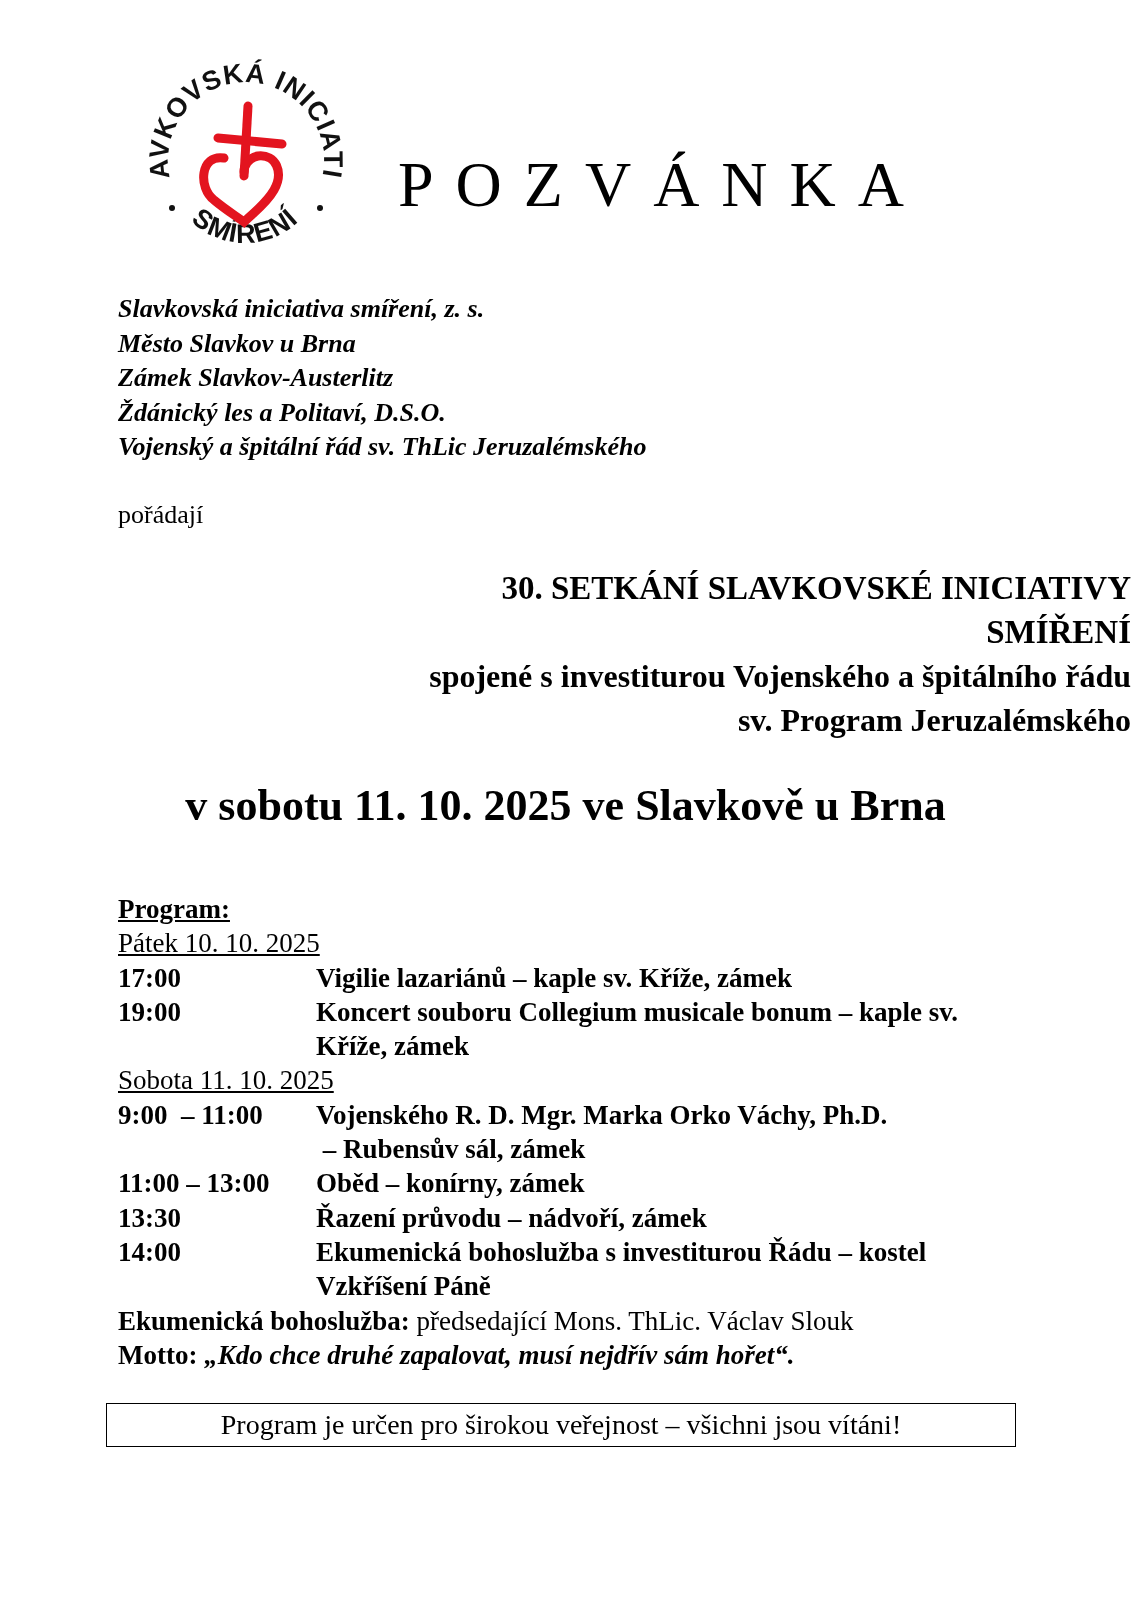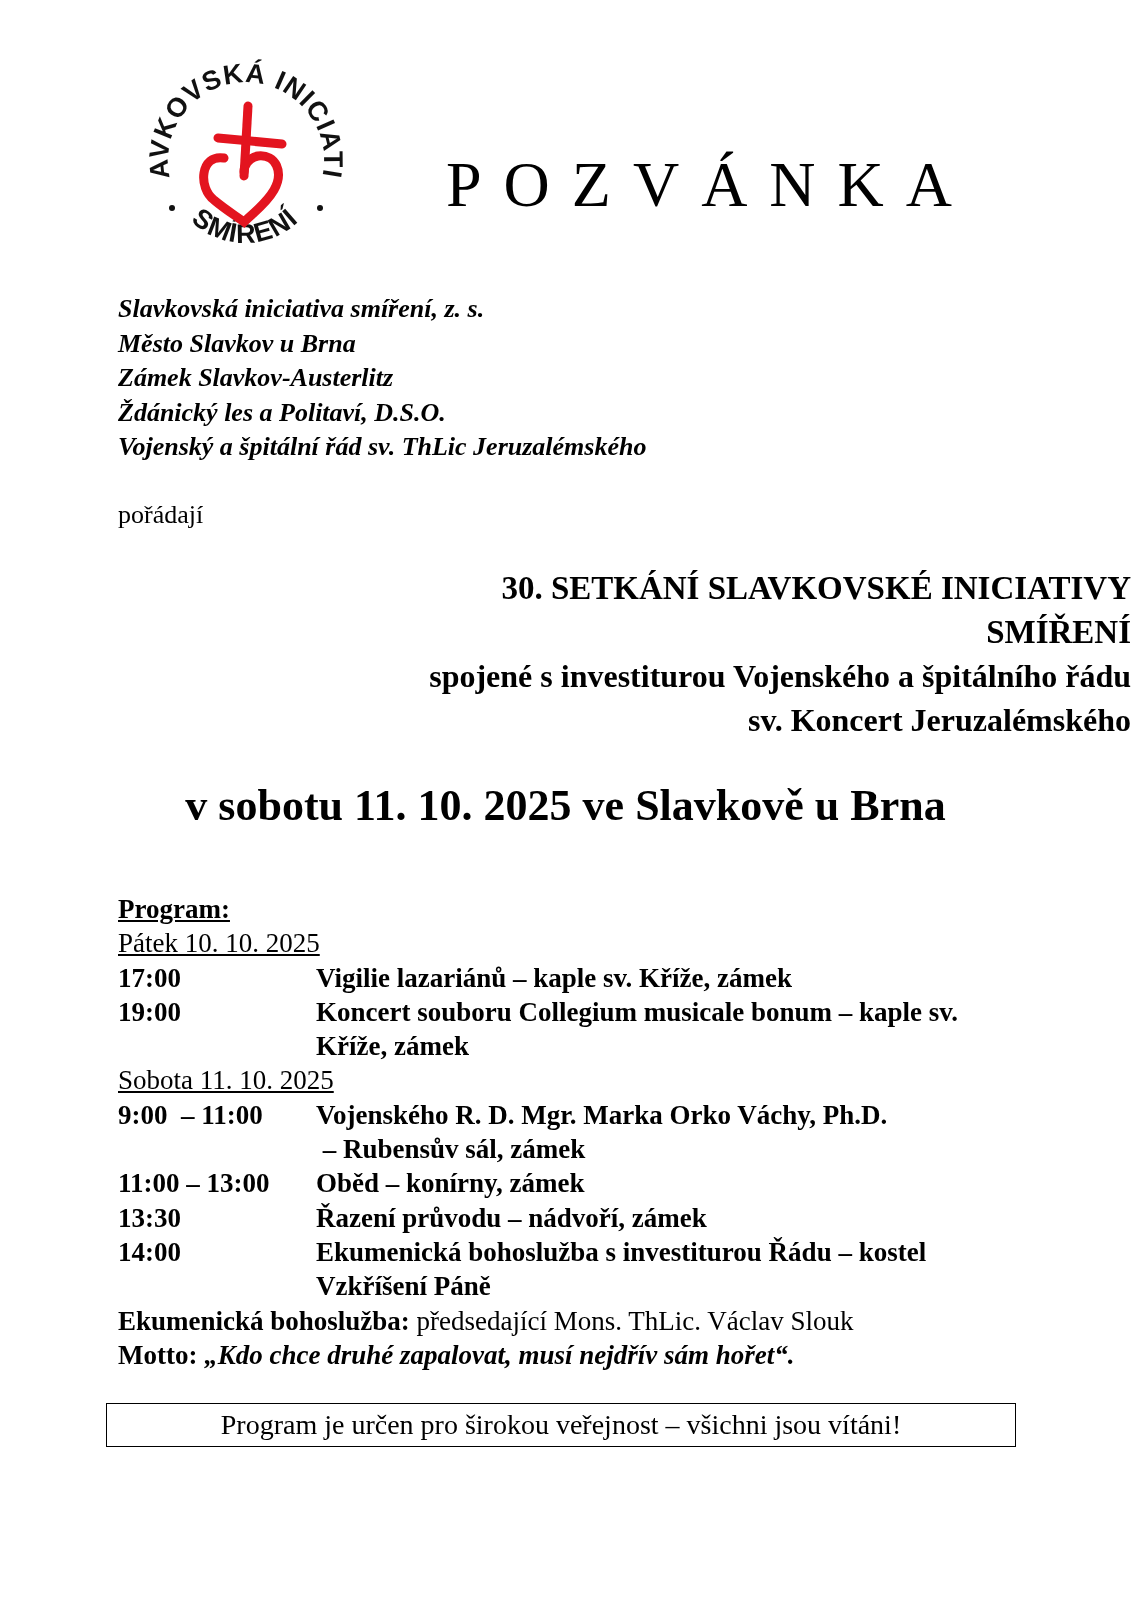--- a/index.html
+++ b/index.html
@@ -1,19 +1,19 @@
 <!DOCTYPE html>
 <html><head>
 <meta charset="utf-8">
 <style>
   html, body { margin: 0; padding: 0; background: #ffffff; }
   body { width: 1131px; height: 1600px; position: relative; overflow: hidden;
          font-family: "Liberation Serif", "DejaVu Serif", serif; color: #000; }
   .logo { position: absolute; left: 140px; top: 58px; width: 210px; height: 210px; }
-  .title { position: absolute; left: 398px; top: 148px; font-size: 64px; letter-spacing: 22px; font-weight: normal; margin-left: 48px; }
+  .title { position: absolute; left: 398px; top: 148px; font-size: 64px; letter-spacing: 22px; font-weight: normal; }
   .orgs { position: absolute; left: 118px; top: 292px; font-style: italic; font-weight: bold; font-size: 26px; line-height: 34.5px; }
   .orgs div { white-space: nowrap; }
   .poradaji { position: absolute; left: 118px; top: 500px; font-size: 26px; }
   .headline { position: absolute; left: 0; width: 1131px; top: 566px; text-align: right; font-weight: bold; }
   .headline .h1 { font-size: 33px; line-height: 44px; }
   .headline .h2 { font-size: 32px; line-height: 44px; }
   .date-line { position: absolute; left: 0; width: 1131px; top: 780px; text-align: center; font-weight: bold; font-size: 44px; }
   .program { position: absolute; left: 118px; top: 892px; font-size: 27px; line-height: 34.3px; width: 900px; }
   .prog-head { font-weight: bold; text-decoration: underline; }
   .day { text-decoration: underline; }
@@ -59,21 +59,21 @@
   <div>Ždánický les a Politaví, D.S.O.</div>
   <div>Vojenský a špitální řád sv. ThLic Jeruzalémského</div>
 </div>
 
 <div class="poradaji">pořádají</div>
 
 <div class="headline">
   <div class="h1">30. SETKÁNÍ SLAVKOVSKÉ INICIATIVY</div>
   <div class="h1">SMÍŘENÍ</div>
   <div class="h2">spojené s investiturou Vojenského a špitálního řádu</div>
-  <div class="h2">sv. Koncert Jeruzalémského</div>
+  <div class="h2">sv. Program Jeruzalémského</div>
 </div>
 
 <div class="date-line">v sobotu 11. 10. 2025 ve Slavkově u Brna</div>
 
 <div class="program">
   <div class="prog-head">Program:</div>
 
   <div class="day">Pátek 10. 10. 2025</div>
   <div class="row">
     <span class="time">17:00</span>

